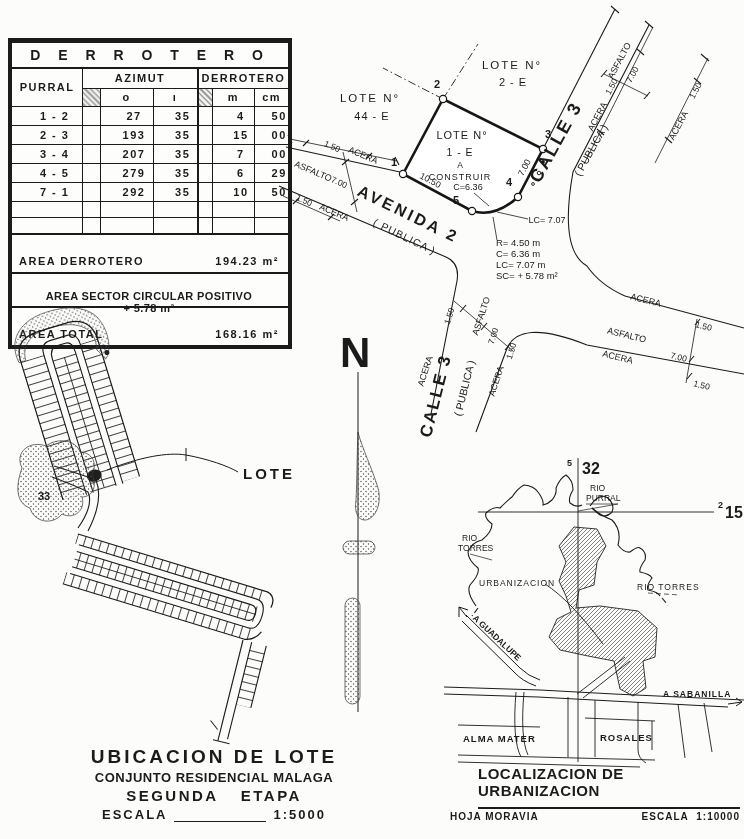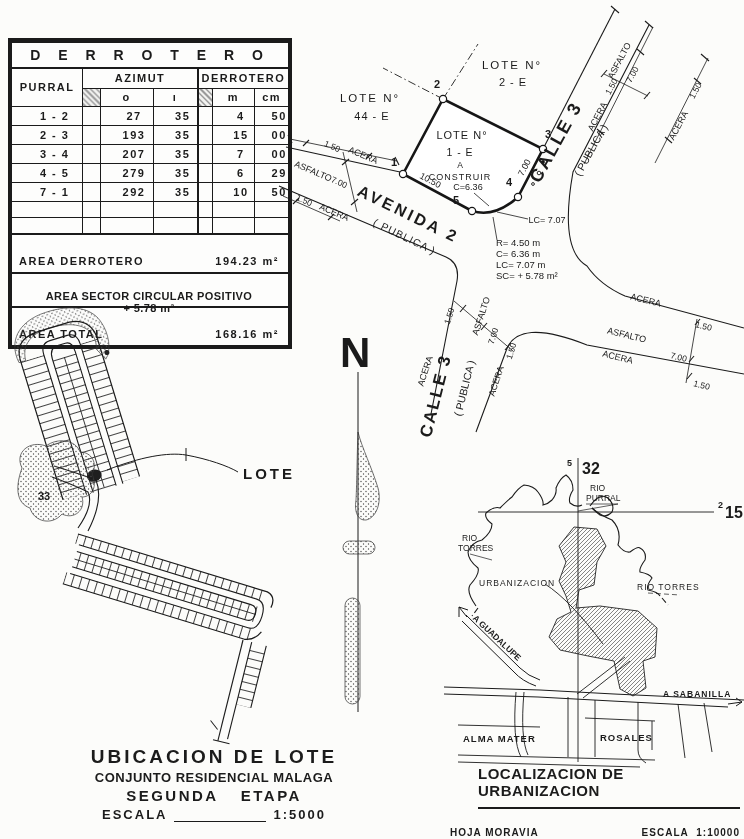--- a/index.html
+++ b/index.html
@@ -38,21 +38,21 @@
   #ubicacion-caption .l1{font-size:19px;font-weight:bold;letter-spacing:3px;}
   #ubicacion-caption .l2{font-size:13px;font-weight:bold;letter-spacing:.5px;margin-top:2px;}
   #ubicacion-caption .l3{font-size:15px;font-weight:bold;letter-spacing:2.5px;word-spacing:16px;margin-top:2px;}
   #ubicacion-caption .l4{display:flex;justify-content:center;align-items:flex-end;gap:7px;
                          font-size:13px;font-weight:bold;letter-spacing:2px;margin-top:3px;}
   #ubicacion-caption .rule{width:92px;border-bottom:1.6px solid #1b1b1b;height:11px;}
   #localizacion-caption{position:absolute;left:450px;top:765px;width:290px;}
   #localizacion-caption .t{font-size:15px;font-weight:bold;letter-spacing:.5px;
                            border-bottom:2.2px solid #1b1b1b;padding-bottom:8px;margin-left:28px;}
   #localizacion-caption .r{display:flex;justify-content:space-between;font-size:10px;
-                           font-weight:bold;letter-spacing:1px;margin-top:18px;}
+                           font-weight:bold;letter-spacing:1px;margin-top:2px;}
 </style>
 </head>
 <body>
 
 <div id="sheet">
 
   <div id="derrotero">
     <table>
       <colgroup>
         <col style="width:70px">

